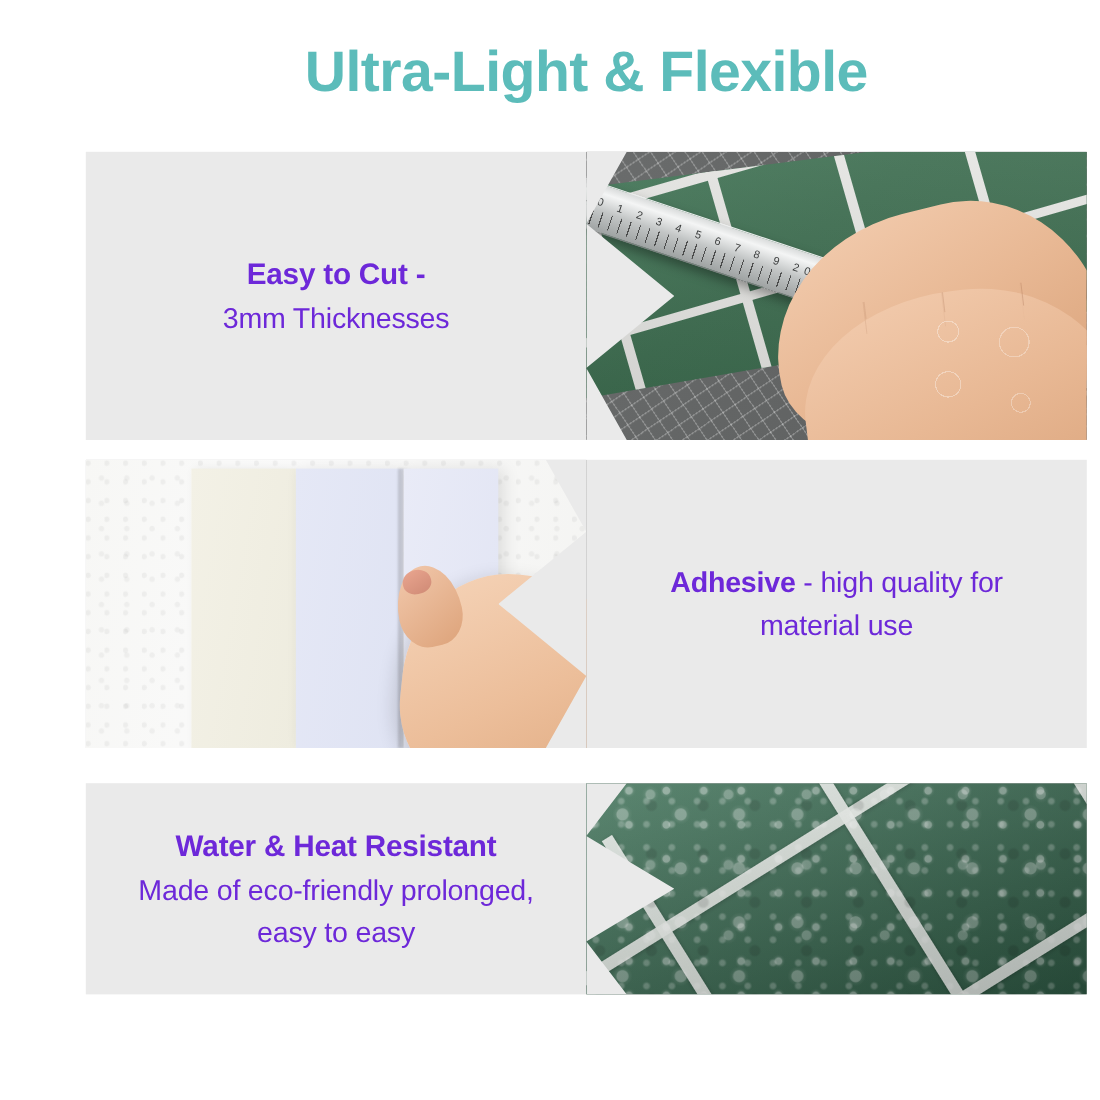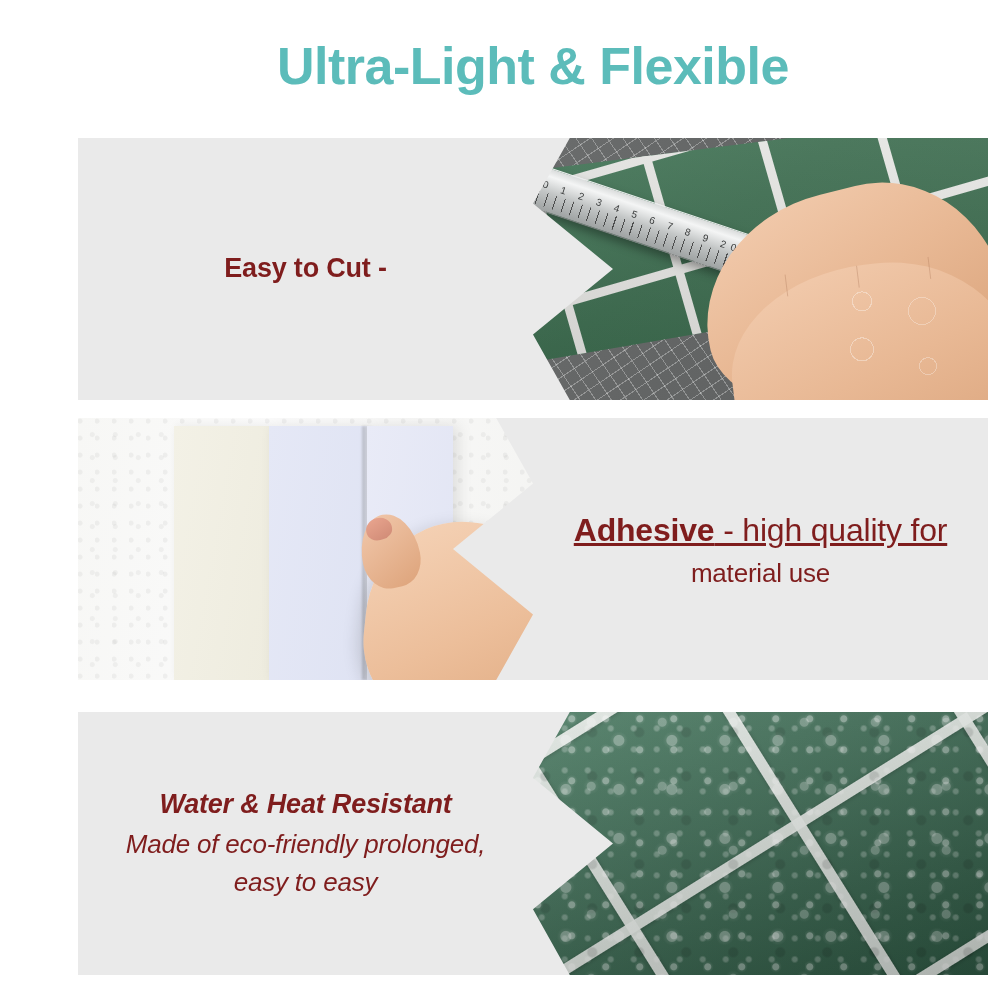--- a/index.html
+++ b/index.html
@@ -24,41 +24,41 @@
 
   
   .panel{
     position:absolute;
     left:45px;width:910px;height:262px;
     background:#eaeaea;
     overflow:hidden;
   }
   #panel-1{top:138px;}
   #panel-2{top:418px;}
-  #panel-3{top:712px;height:263px;font-style:italic;}
+  #panel-3{top:712px;height:192px;}
 
   .half{position:absolute;top:0;height:100%;}
   .half-left{left:0;width:455px;}
   .half-right{left:455px;width:455px;}
 
   
   .textbox{
     position:absolute;inset:0;
     display:flex;flex-direction:column;
     align-items:center;justify-content:center;
     padding:0 26px;
     box-sizing:border-box;
     text-align:center;
-    color:#7f1d1d;
+    color:#6d28d9;
     z-index:4;
   }
   .line{line-height:1.48;}
   .line.l1{font-size:27px;font-weight:700;letter-spacing:-0.2px;}
   .line.l2{font-size:26px;font-weight:400;letter-spacing:-0.2px;}
-  .mixed{font-size:32px;font-weight:400;letter-spacing:-0.2px;line-height:1.5;text-decoration:underline;}
+  .mixed{font-size:26px;font-weight:400;letter-spacing:-0.2px;line-height:1.5;}
   .mixed b{font-weight:700;}
 
   
   .chev{
     position:absolute;top:0;height:100%;width:80px;z-index:3;
     background:#eaeaea;
   }
   .chev.right{
     left:455px;
     clip-path:polygon(0 0, 46% 0, 0 25%, 100% 50%, 0 75%, 46% 100%, 0 100%);
@@ -251,20 +251,21 @@
         </div>
         <div class="p1-mat-deco"></div>
       </div>
     </div>
 
     <div class="chev right"></div>
 
     <div class="half half-left">
       <div class="textbox">
         <div class="line l1">Easy to Cut -</div>
+        <div class="line l2">3mm Thicknesses</div>
       </div>
     </div>
   </div>
 
   <div class="panel" id="panel-2">
 
     <div class="half half-left">
       <div class="photo">
         <div class="p2-wall"></div>
         <div class="p2-sheet p2-s1"></div>

